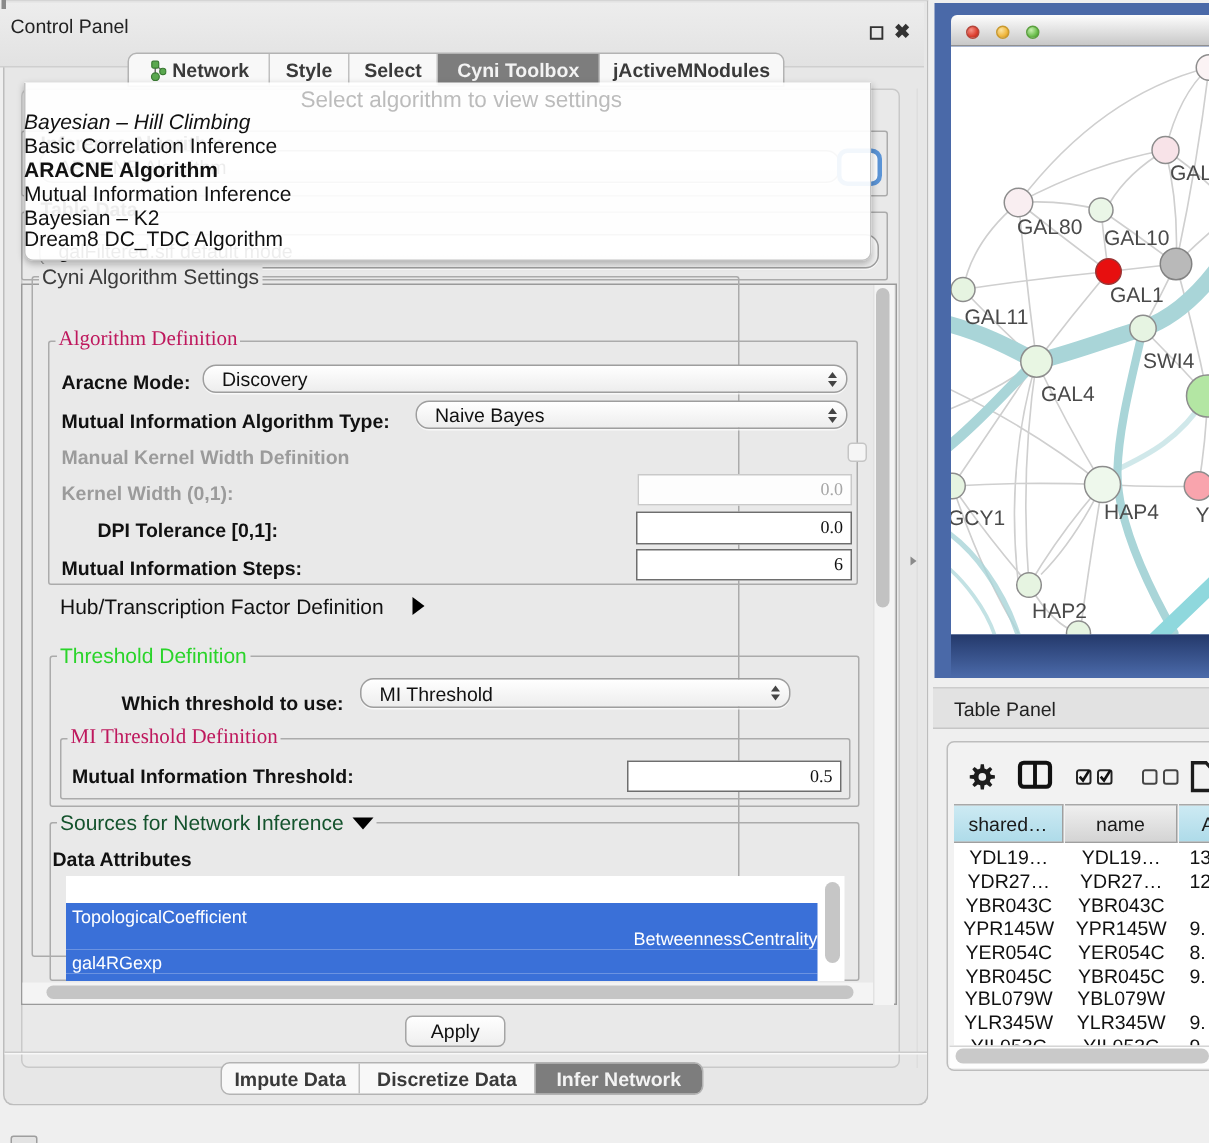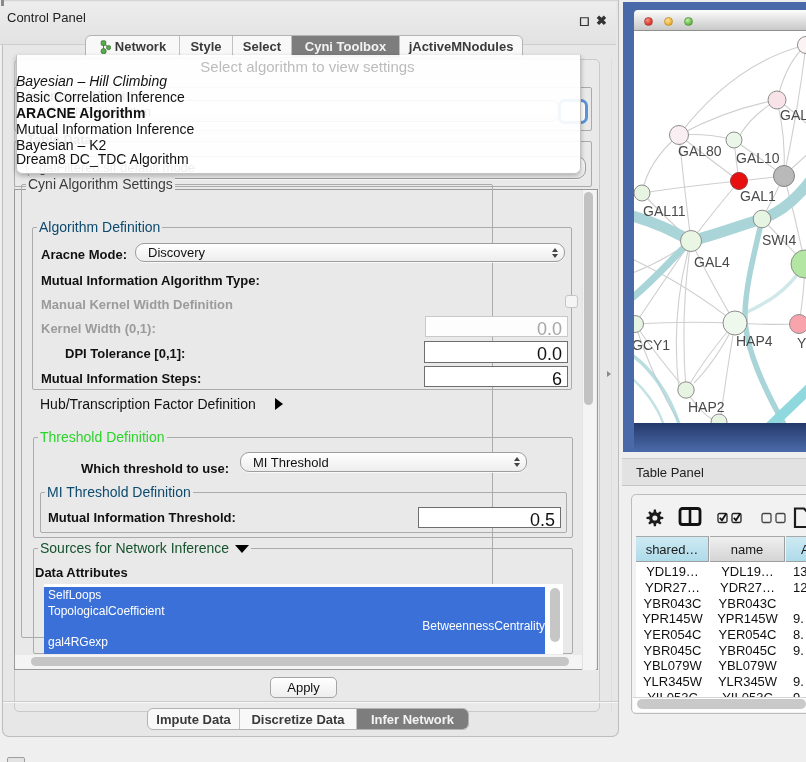--- a/index.html
+++ b/index.html
@@ -19,42 +19,42 @@
 .seg { position:absolute; border:1px solid #b3b3b3; background:#f8f8f8;
   border-radius:6px 6px 0 0; display:flex; font-size:13px; font-weight:bold; color:#3a3a3a; }
 .seg .it { display:flex; align-items:center; justify-content:center;
   border-right:1px solid #c0c0c0; white-space:nowrap; }
 .seg .it:last-child { border-right:none; }
 .seg .sel { background:#7d7d7d; color:#f3f3f3; }
 
 .grp { position:absolute; border:1px solid #ababab; border-radius:2px; }
 .grp > .cap { position:absolute; top:-9px; left:4px; padding:0 2px;
   background:#e9e9e9; font-size:14px; line-height:16px; white-space:nowrap; }
-.cap.blue { color:#0c4a6e; }
+.cap.blue { color:#be185d;font-family:Liberation Serif, serif; }
 .cap.green { color:#2ad42a; }
 .cap.dark { color:#3c3c3c; }
 .lbl { position:absolute; font-size:13px; font-weight:bold; color:#111;
   white-space:nowrap; }
 .lbl.dis { color:#9b9b9b; }
 
 .combo { position:absolute; background:linear-gradient(#ffffff,#ededed);
   border:1px solid #9e9e9e; border-radius:9px; font-size:13px; color:#111;
   display:flex; align-items:center; box-shadow:0 1px 0 rgba(255,255,255,.7); }
 .combo .tx { margin-left:12px; white-space:nowrap; }
 .combo .arr { position:absolute; right:5px; top:50%; transform:translateY(-50%);
   width:8px; height:12px; }
 .combo .arr:before { content:""; position:absolute; left:1px; top:1px;
   border-left:3.5px solid transparent; border-right:3.5px solid transparent;
   border-bottom:4px solid #444; }
 .combo .arr:after { content:""; position:absolute; left:1px; bottom:1px;
   border-left:3.5px solid transparent; border-right:3.5px solid transparent;
   border-top:4px solid #444; }
 
 .fld { position:absolute; background:#fff; border:1px solid #6e6e6e;
-  font-size:18px; color:#111; text-align:right; padding:2px 5px 0 0; }
+  font-size:12px; color:#111; text-align:right; padding:2px 5px 0 0;font-family:Liberation Serif, serif; }
 .fld.dis { background:#fdfdfd; border-color:#c9c9c9; color:#a6a6a6; }
 
 #dd { left:16px; top:55px; width:565px; height:119px; background:rgba(255,255,255,0.92);
   border:1px solid #c2c2c2; border-top:none; border-radius:0 0 6px 6px;
   box-shadow:0 2px 5px rgba(0,0,0,.28); }
 #dd .hint { position:absolute; top:3px; left:9px; width:100%; text-align:center;
   color:#bcbcbc; font-size:15px; }
 #dd .li { position:absolute; left:-1px; font-size:14px; color:#111; white-space:nowrap; }
 
 #attrlist { left:44px; top:584px; width:519px; height:70px; background:#fff; overflow:hidden; }
@@ -137,20 +137,24 @@
 
   <div class="grp" style="left:32px; top:227px; width:540px; height:163px;">
     <span class="cap blue">Algorithm Definition</span>
   </div>
   <div class="lbl" style="left:41px; top:247px;">Aracne Mode:</div>
   <div class="combo" style="left:135px; top:243px; width:430px; height:19px;">
       <span class="tx">Discovery</span>
       <span class="arr"></span>
     </div>
   <div class="lbl" style="left:41px; top:273px;">Mutual Information Algorithm Type:</div>
+  <div class="combo" style="left:277px; top:267px; width:288px; height:19px;">
+      <span class="tx">Naive Bayes</span>
+      <span class="arr"></span>
+    </div>
   <div class="lbl dis" style="left:41px; top:297px;">Manual Kernel Width Definition</div>
   <div class="abs" style="left:565px; top:295px; width:13px; height:13px; background:#f5f5f5; border:1px solid #c5c5c5; border-radius:3px;"></div>
   <div class="lbl dis" style="left:41px; top:321px;">Kernel Width (0,1):</div>
   <div class="fld dis" style="left:425px; top:316px; width:143px; height:21px;">0.0</div>
   <div class="lbl" style="left:41px; top:346px;margin-left:24px;">DPI Tolerance [0,1]:</div>
   <div class="fld" style="left:424px; top:341px; width:144px; height:22px;">0.0</div>
   <div class="lbl" style="left:41px; top:371px;">Mutual Information Steps:</div>
   <div class="fld" style="left:424px; top:366px; width:144px; height:21px;">6</div>
   <div class="lbl" style="left:40px; top:396px; font-weight:normal; font-size:14px;">Hub/Transcription Factor Definition</div>
   <div class="abs" style="left:275px; top:398px; width:0; height:0; border-top:6px solid transparent; border-bottom:6px solid transparent; border-left:8px solid #000;"></div>
@@ -167,21 +171,20 @@
     <span class="cap blue">MI Threshold Definition</span>
   </div>
   <div class="lbl" style="left:48px; top:510px;">Mutual Information Threshold:</div>
   <div class="fld" style="left:418px; top:507px; width:143px; height:21px;">0.5</div>
 
   <div class="grp" style="left:33px; top:548px; width:540px; height:106px;">
     <span class="cap" style="color:#14532d; font-size:14px;">Sources for Network Inference <span style="display:inline-block; width:0; height:0; border-left:7px solid transparent; border-right:7px solid transparent; border-top:8px solid #000; margin-left:2px;"></span></span>
   </div>
   <div class="lbl" style="left:35px; top:565px;">Data Attributes</div>
   <div id="attrlist" class="abs">
-    <div class="row" style="top:2.5px;">SelfLoops</div>
     <div class="row" style="top:18.1px;">TopologicalCoefficient</div>
     <div class="row" style="top:33.7px;text-align:right;">BetweennessCentrality</div>
     <div class="row" style="top:49.3px;">gal4RGexp</div>
     <div class="row" style="top:64.9px; height:5px;"></div>
   </div>
   <div class="thumbl" style="left:550px; top:588px; width:10px; height:54px; background:#c6c6c6;"></div>
   <div class="abs" style="left:15px; top:655px; width:567px; height:14px; background:#f4f4f4;"></div>
   <div class="thumbl" style="left:31px; top:657px; width:538px; height:9px; background:#c5c5c5;"></div>
 
   <div class="abs" style="left:270px; top:677px; width:67px; height:21px; background:linear-gradient(#ffffff,#eeeeee); border:1px solid #a5a5a5; border-radius:5px; text-align:center; font-size:13px; color:#111; padding-top:2px;">Apply</div>

